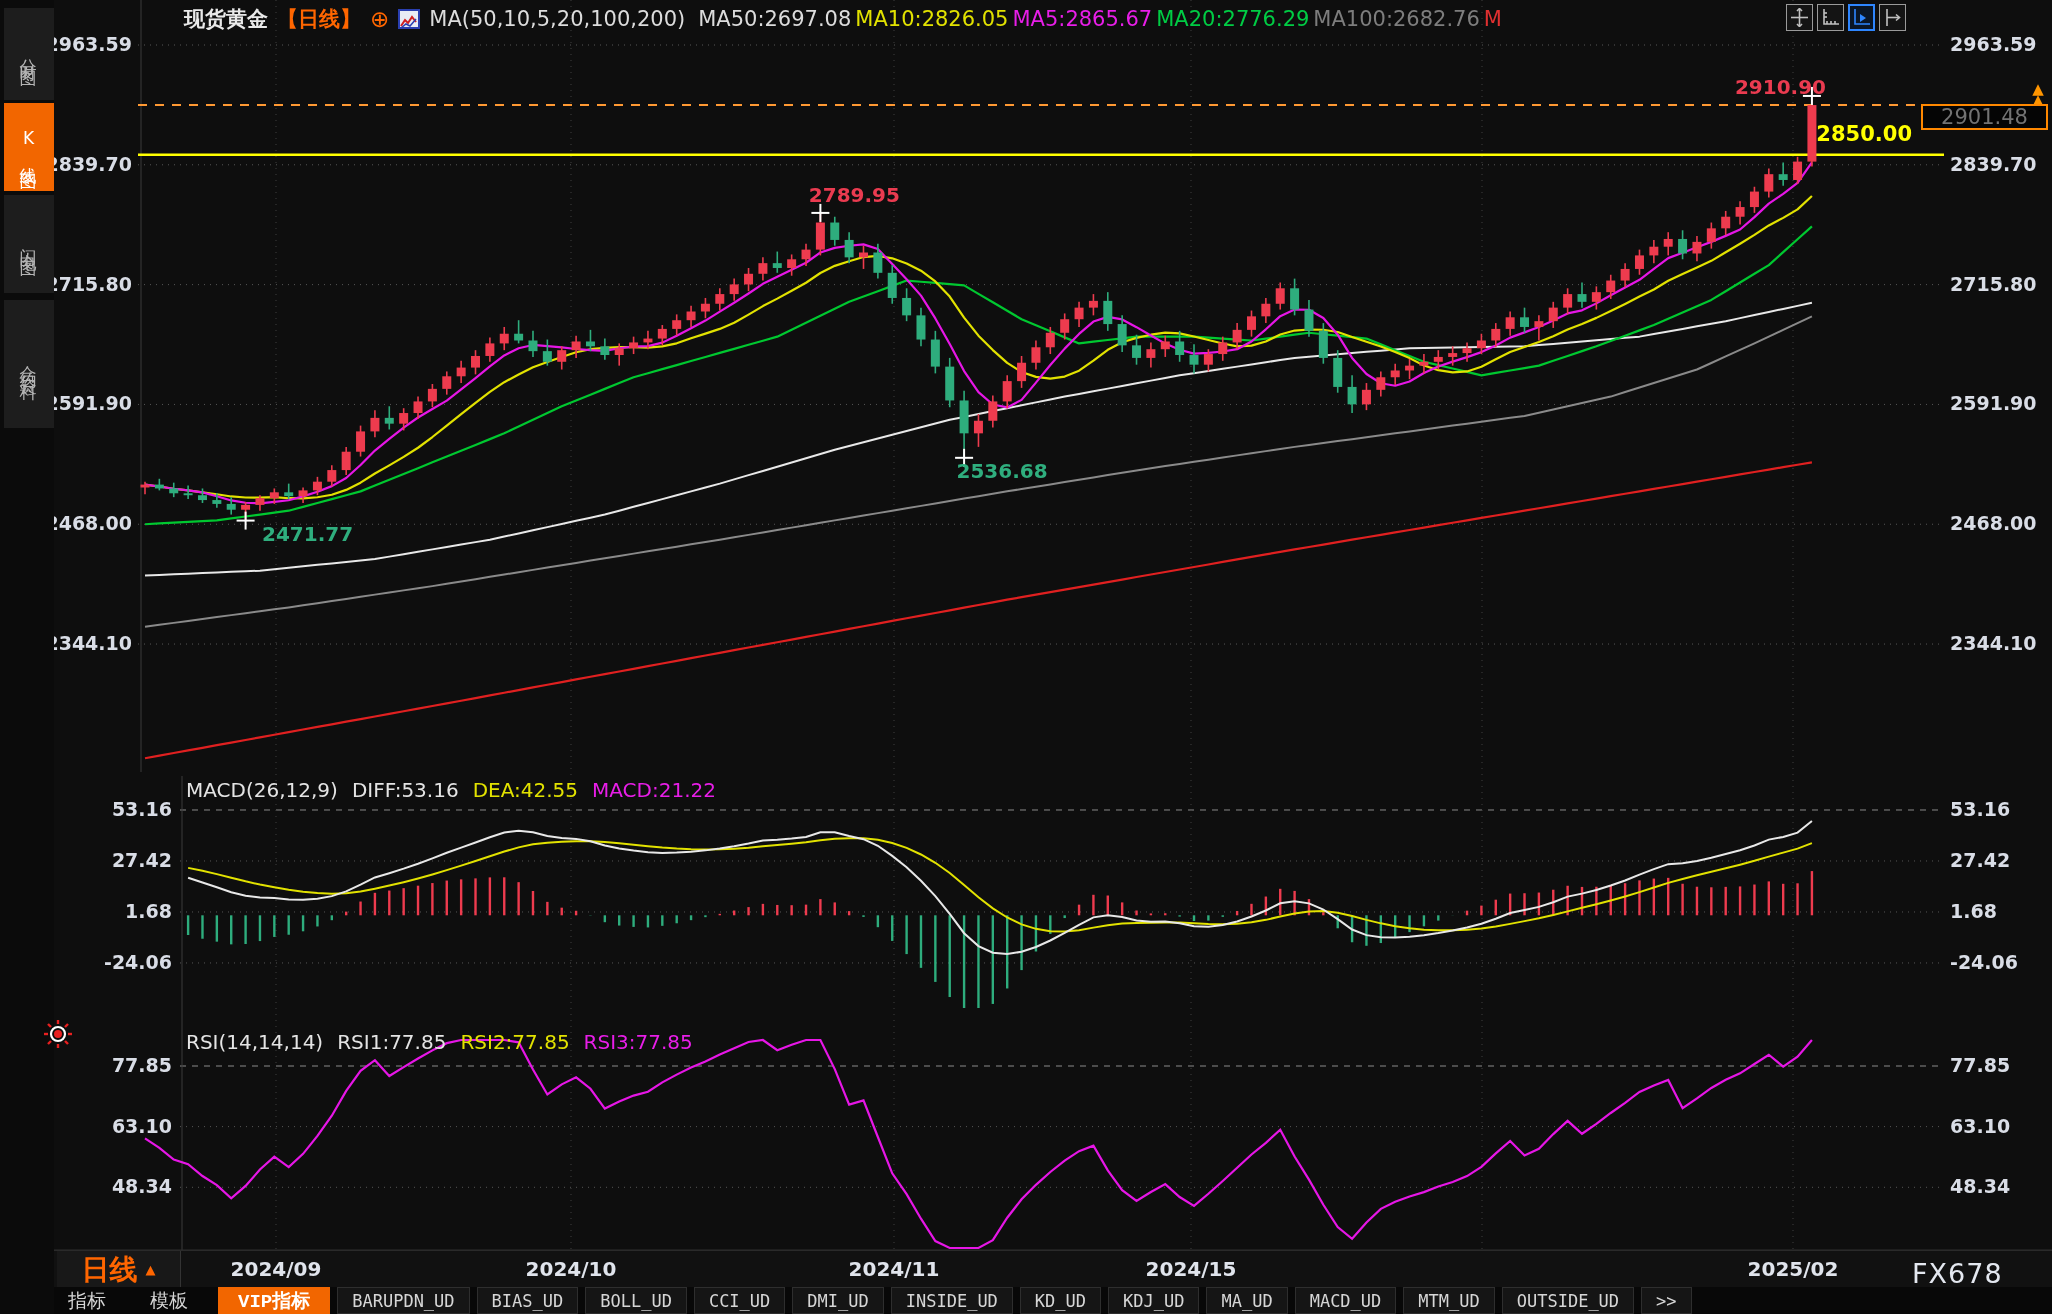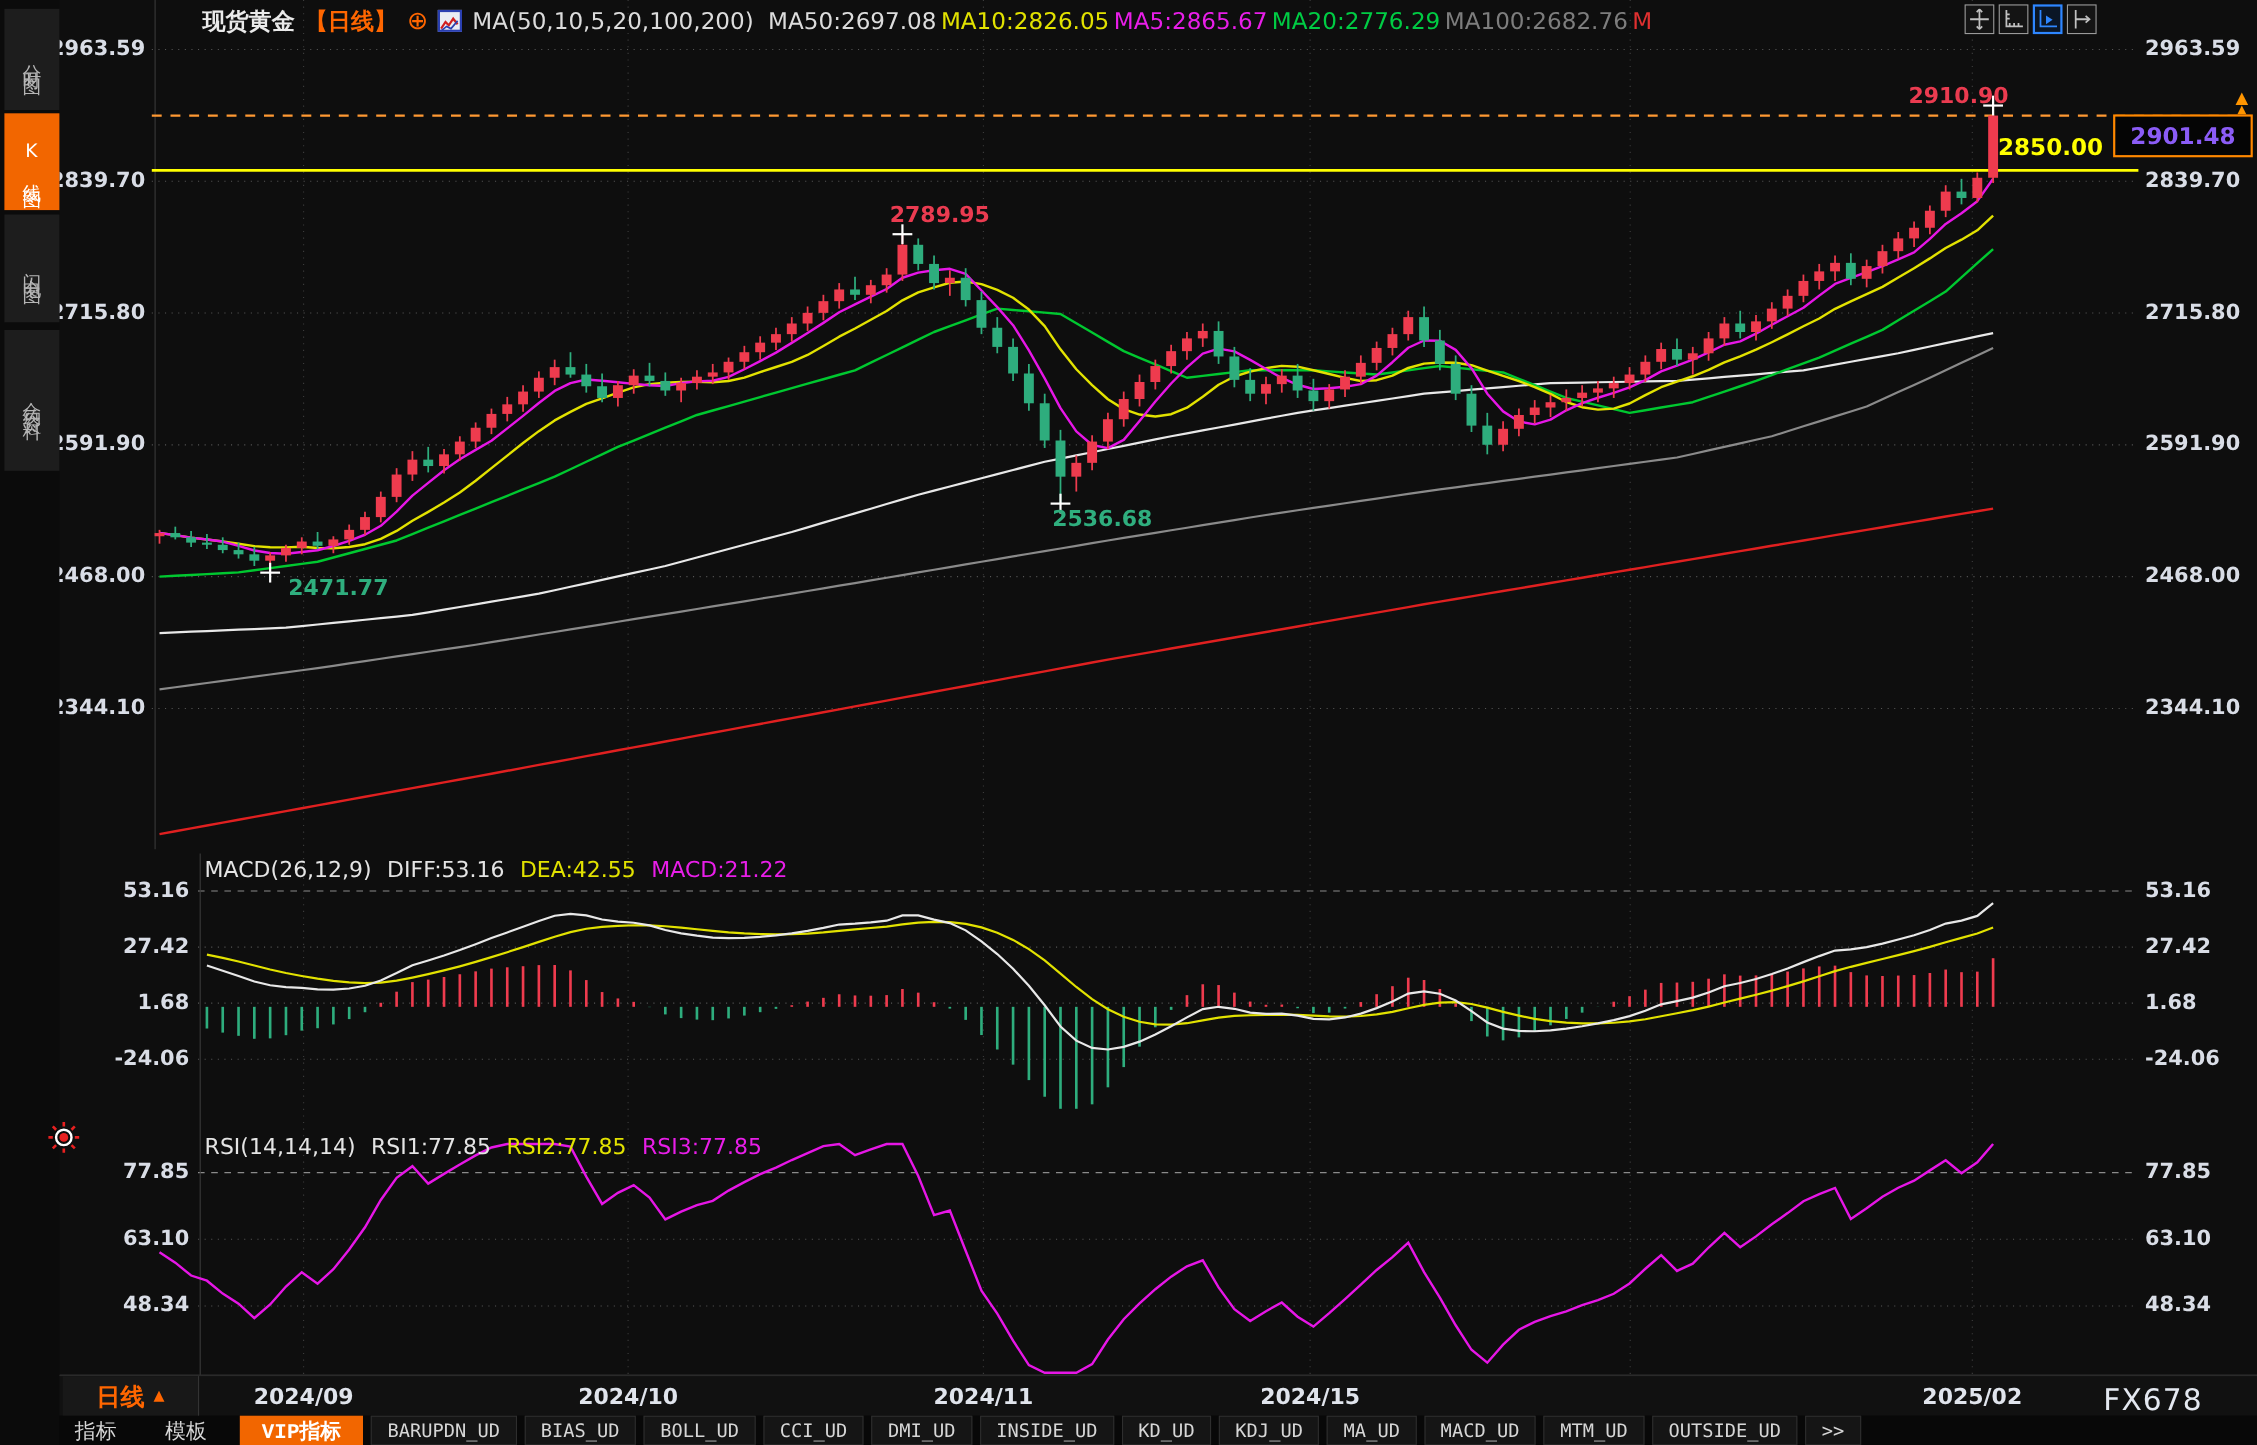--- a/index.html
+++ b/index.html
@@ -39,30 +39,30 @@
 
   
   .ann { position:absolute; font-size:20px; font-weight:bold; z-index:6; }
   .ann-red { color:#ea3b50; }
   .ann-teal { color:#2fae7e; }
   #ann-high   { left:1722px; top:75px;  width:104px; text-align:right; }
   #ann-peak   { left:836px;  top:183px; width:104px; text-align:center; }
   #ann-lownov { left:950px;  top:459px; width:112px; text-align:center; }
   #ann-lowsep { left:258px;  top:522px; width:112px; text-align:center; }
   #hline-label { position:absolute; left:1790px; top:122px; width:122px; text-align:right; color:#ffff00; font-size:21px; font-weight:bold; z-index:6; }
-  #last-price-box { position:absolute; left:1921px; top:104px; width:127px; height:39px; background:#050505;
-    border:2px solid #ff8800; color:#8b5cf6; font-size:21px; font-weight:bold;
+  #last-price-box { position:absolute; left:1921px; top:104px; width:127px; height:26px; background:#050505;
+    border:2px solid #ff8800; color:#737373; font-size:21px; font-weight:normal;
     display:flex; align-items:center; justify-content:center; z-index:7; }
   #price-arrow { position:absolute; left:2028px; top:84px; z-index:6; color:#ff9500; font-size:15px; line-height:11px; text-align:center; width:20px; }
 
   
   #date-row { position:absolute; left:54px; top:1250px; width:1998px; height:37px; background:#111; border-top:1px solid #2a2a2a; z-index:5; }
   #period-box { position:absolute; left:3px; top:0; width:124px; height:37px; border-right:1px solid #333;
     display:flex; align-items:center; justify-content:center; gap:8px; cursor:pointer; background:#181818; }
-  #period-box .p-label { color:#ff6600; font-size:22px; font-weight:bold; }
+  #period-box .p-label { color:#ff6600; font-size:28px; font-weight:bold; }
   #period-box .p-tri { color:#ff6600; font-size:13px; }
   .date-label { position:absolute; top:6px; width:110px; text-align:center; color:#e0e4ec; font-size:20px; font-weight:bold; }
   #watermark { position:absolute; left:1912px; top:1258px; color:#e4e8f0; font-size:27px; z-index:6; letter-spacing:1px; }
 
   #tab-row { position:absolute; left:54px; top:1287px; width:1998px; height:27px; background:#080808; display:flex; align-items:stretch; z-index:5; }
   .tab { display:flex; align-items:center; padding:0 14px; margin-right:7px; color:#d6d6d6; font-size:17px;
     font-family:"DejaVu Sans Mono", monospace; background:#151515; border:1px solid #2e2e2e; cursor:pointer; white-space:nowrap; }
   .tab.plain { background:transparent; border:none; font-family:"DejaVu Sans", sans-serif; font-size:19px; margin-right:16px;text-align:right; }
   .tab.active { background:#f26600; color:#fff; border:none; font-family:Liberation Mono, monospace; font-size:19px; font-weight:bold; padding:0 20px; }
 

